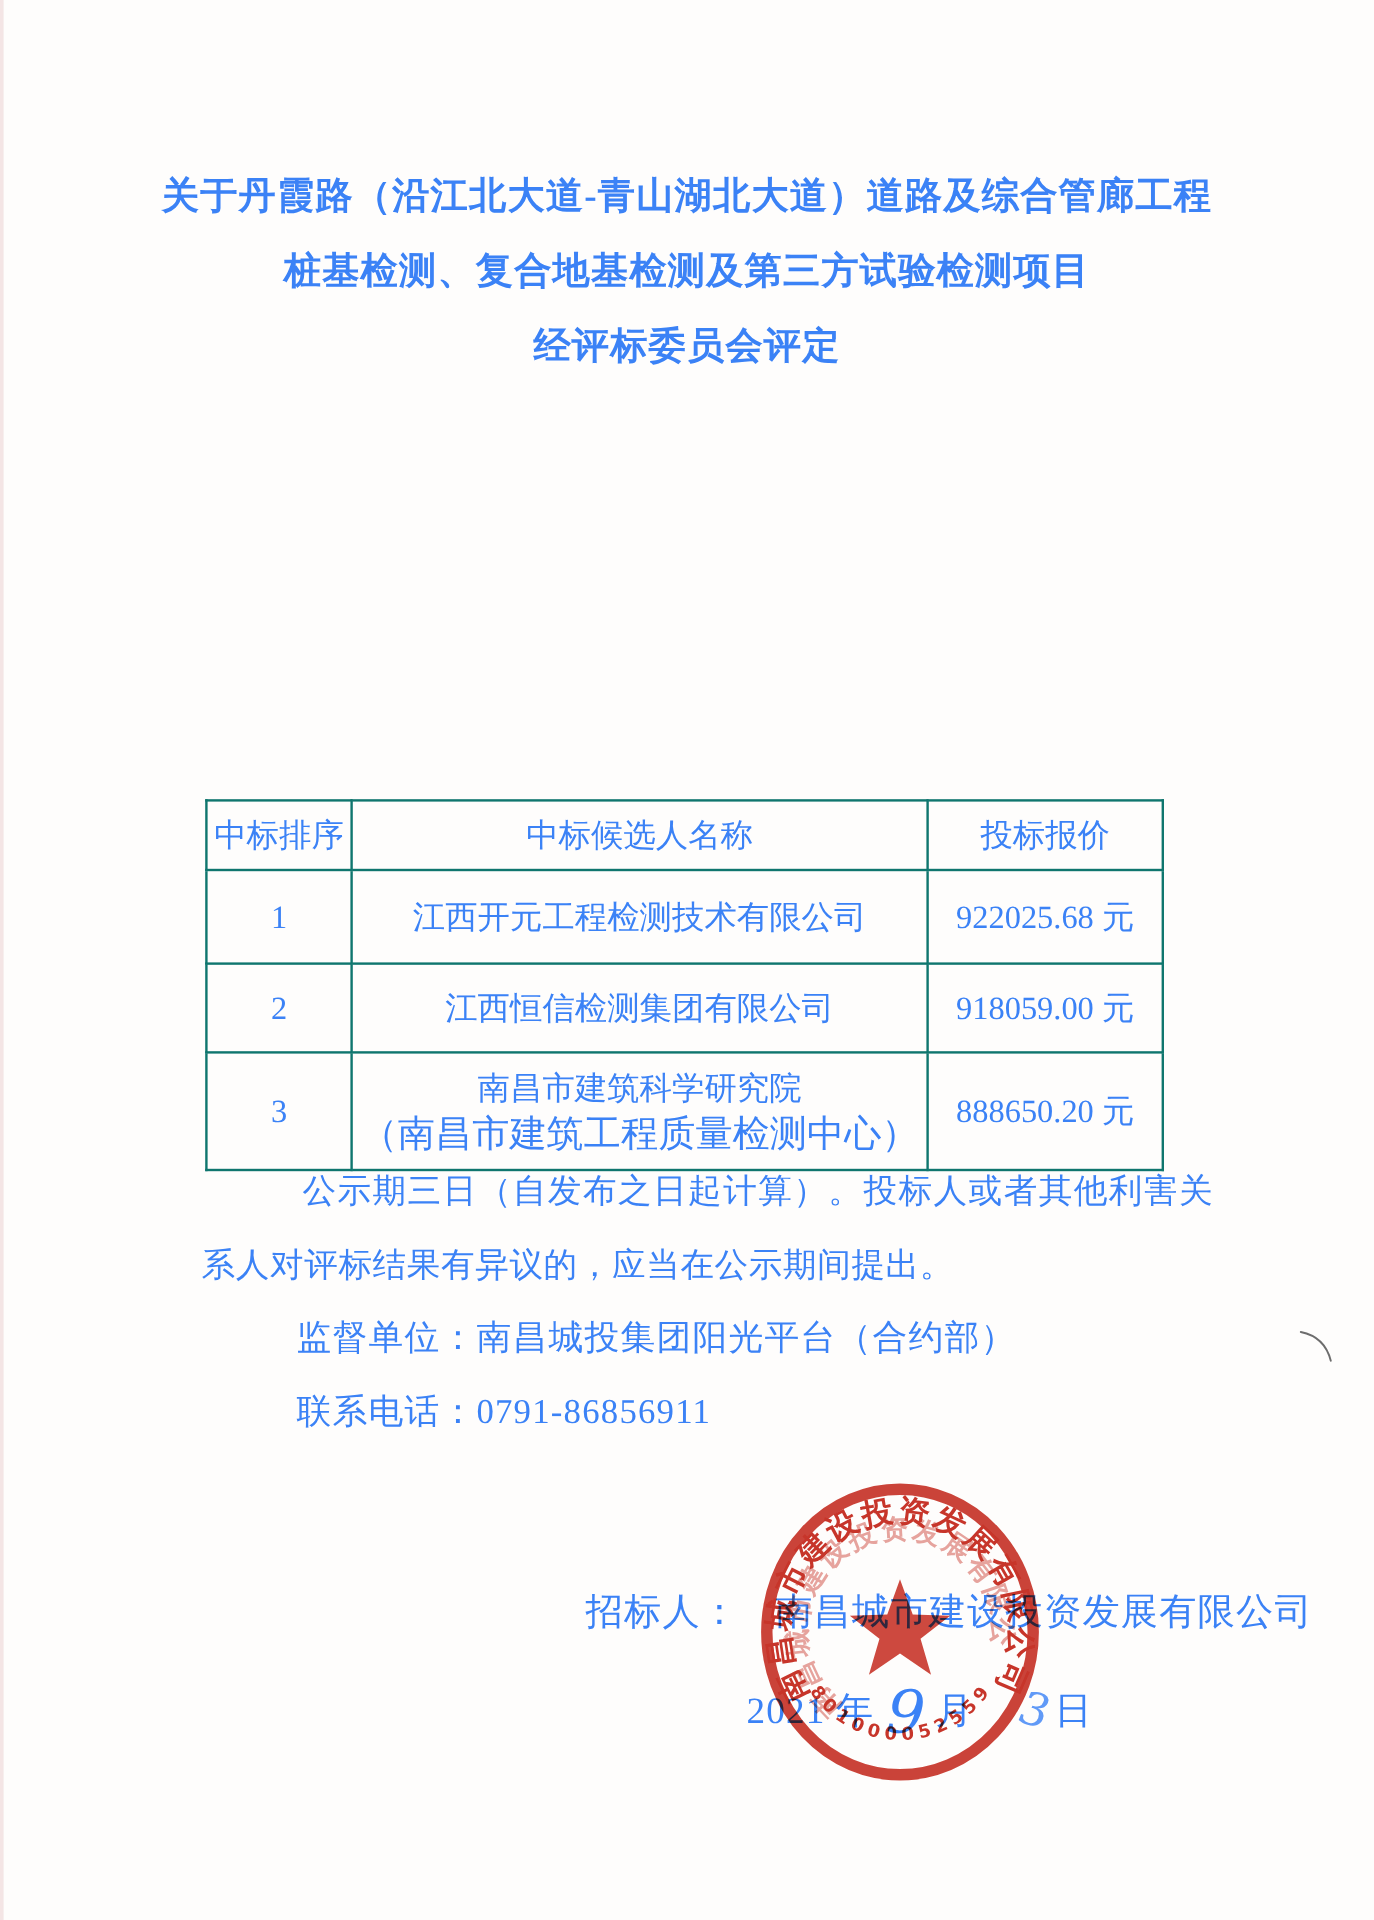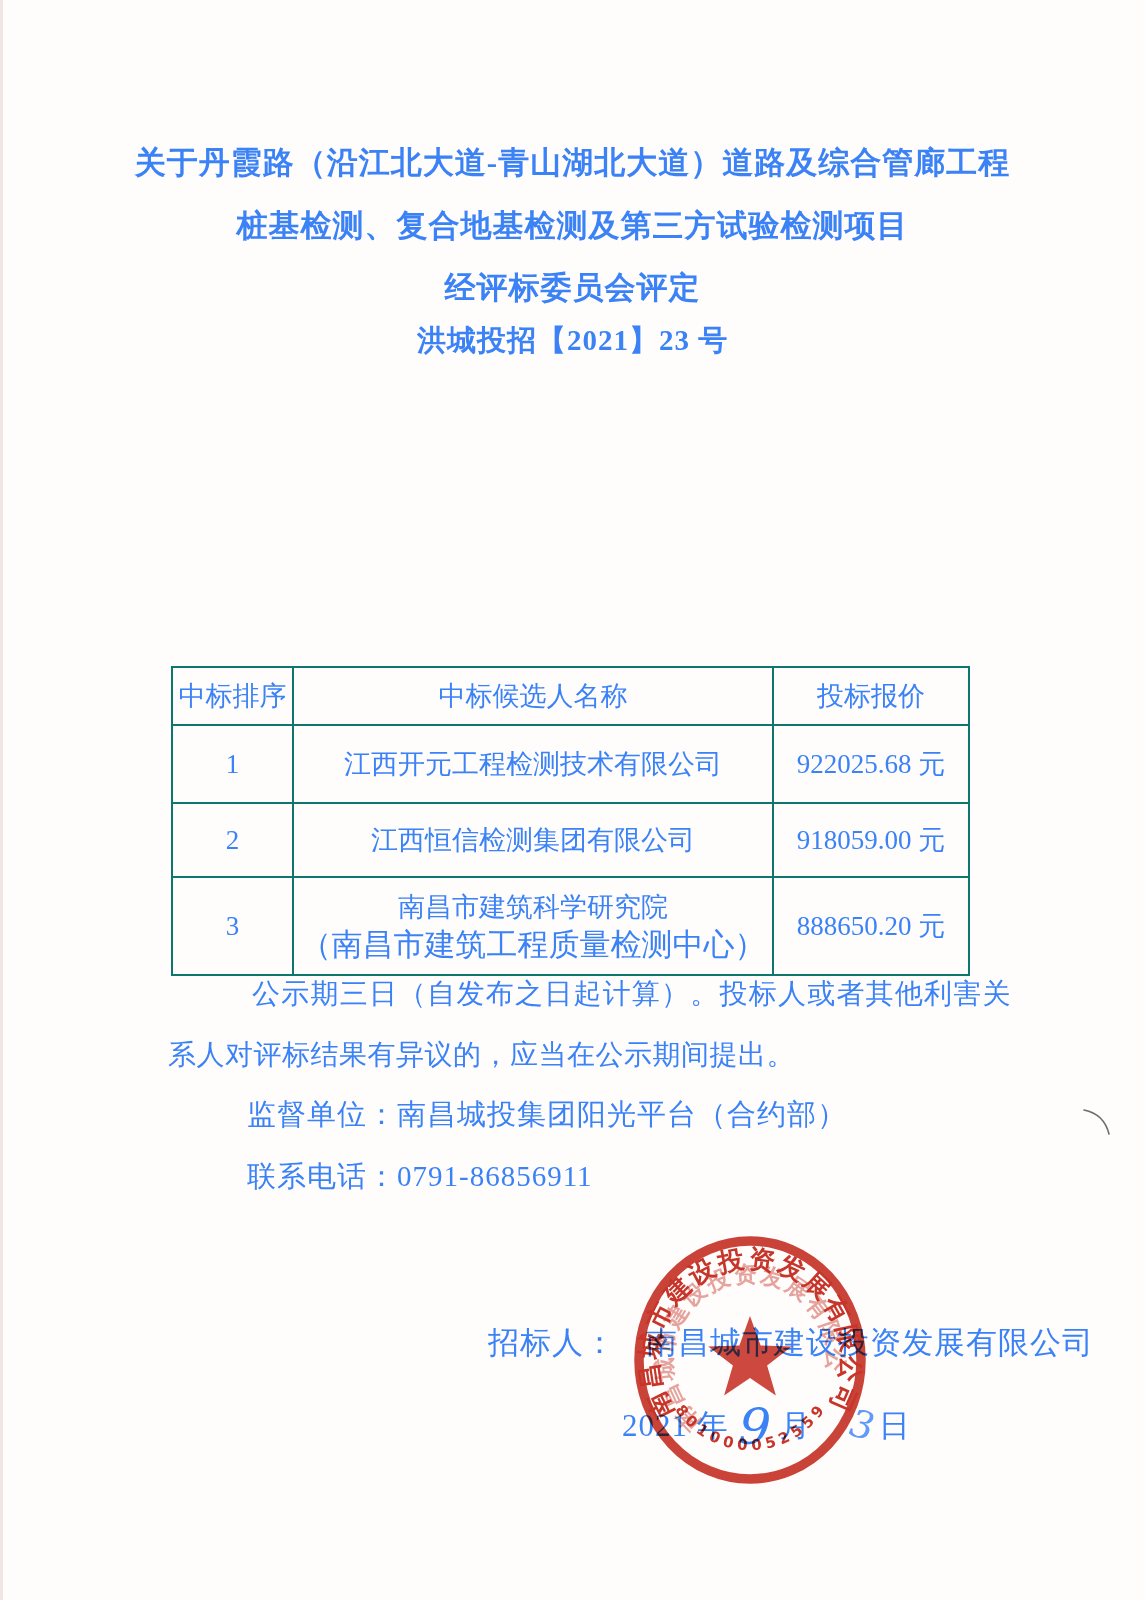--- a/index.html
+++ b/index.html
@@ -93,21 +93,20 @@
 </style>
 </head>
 <body>
 
 <div class="page">
   <div class="scan-edge"></div>
 
   <div class="title t1">关于丹霞路（沿江北大道-青山湖北大道）道路及综合管廊工程</div>
   <div class="title t2">桩基检测、复合地基检测及第三方试验检测项目</div>
   <div class="title t3">经评标委员会评定</div>
-  <div class="title t4">洪城投招【2021】23 号</div>
 
 
   <table class="bid">
     <colgroup>
         <col class="col-rank">
         <col class="col-name">
         <col class="col-price">
       </colgroup>
     <tbody>
       <tr class="hdr">

